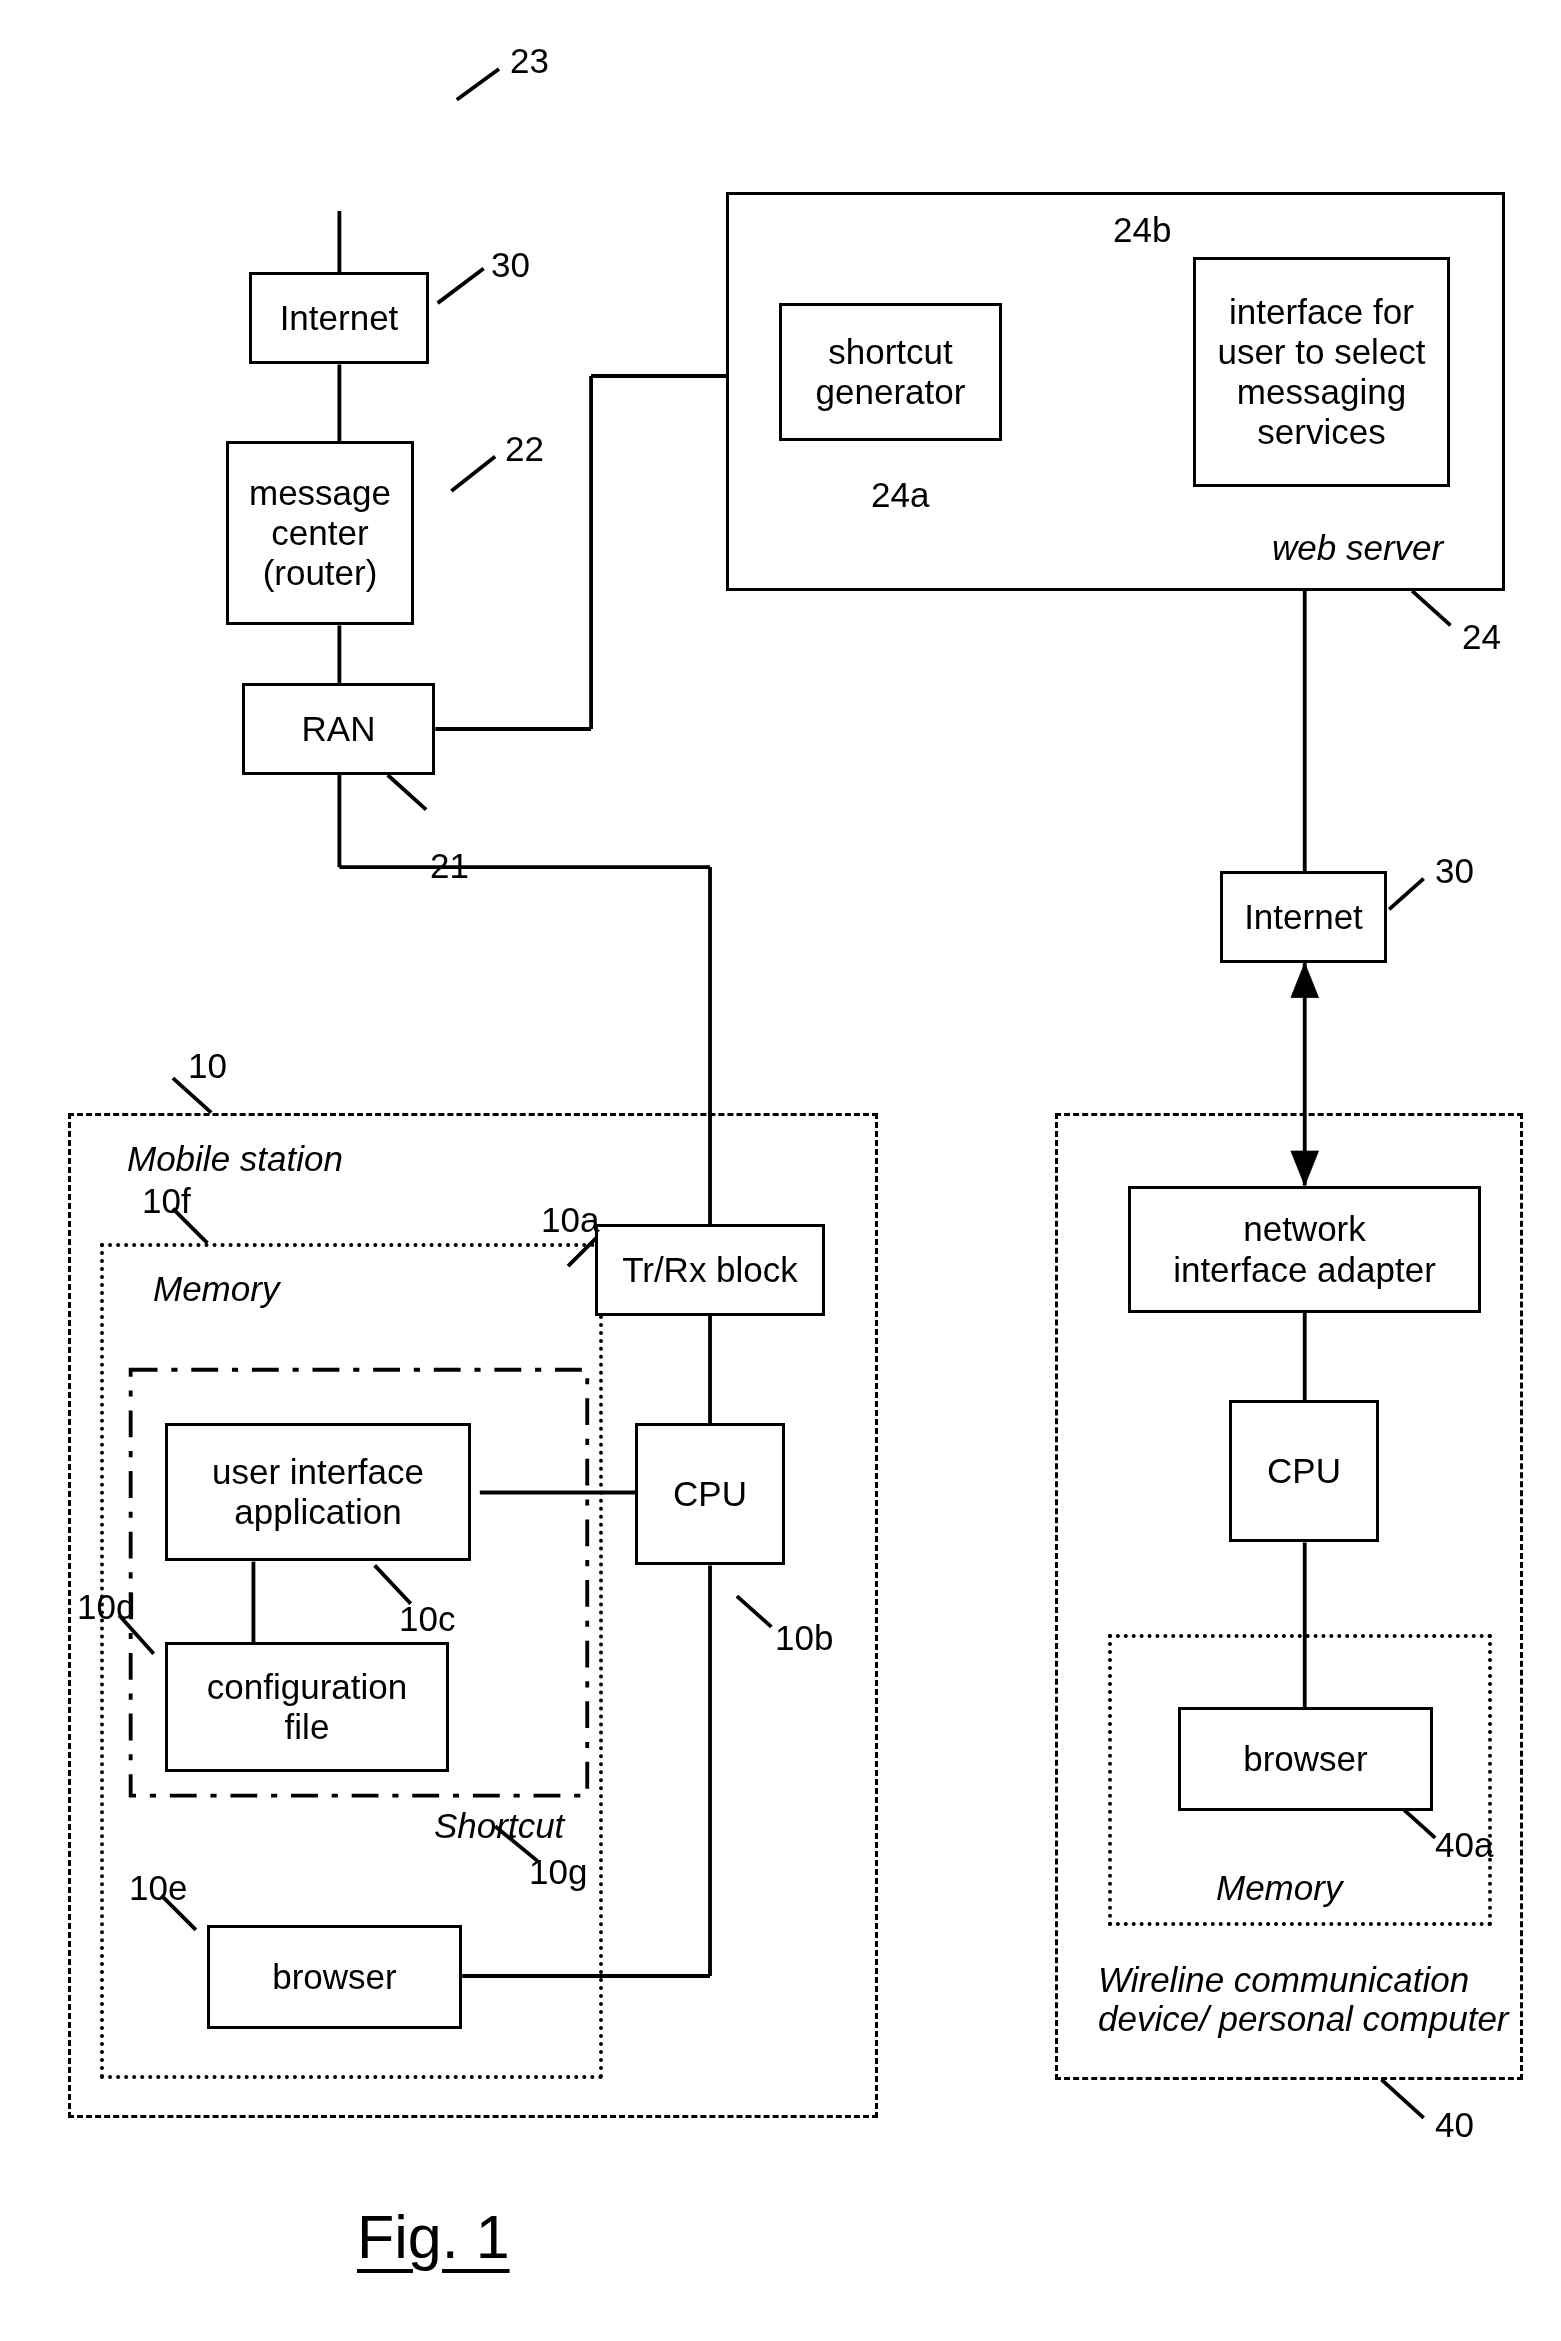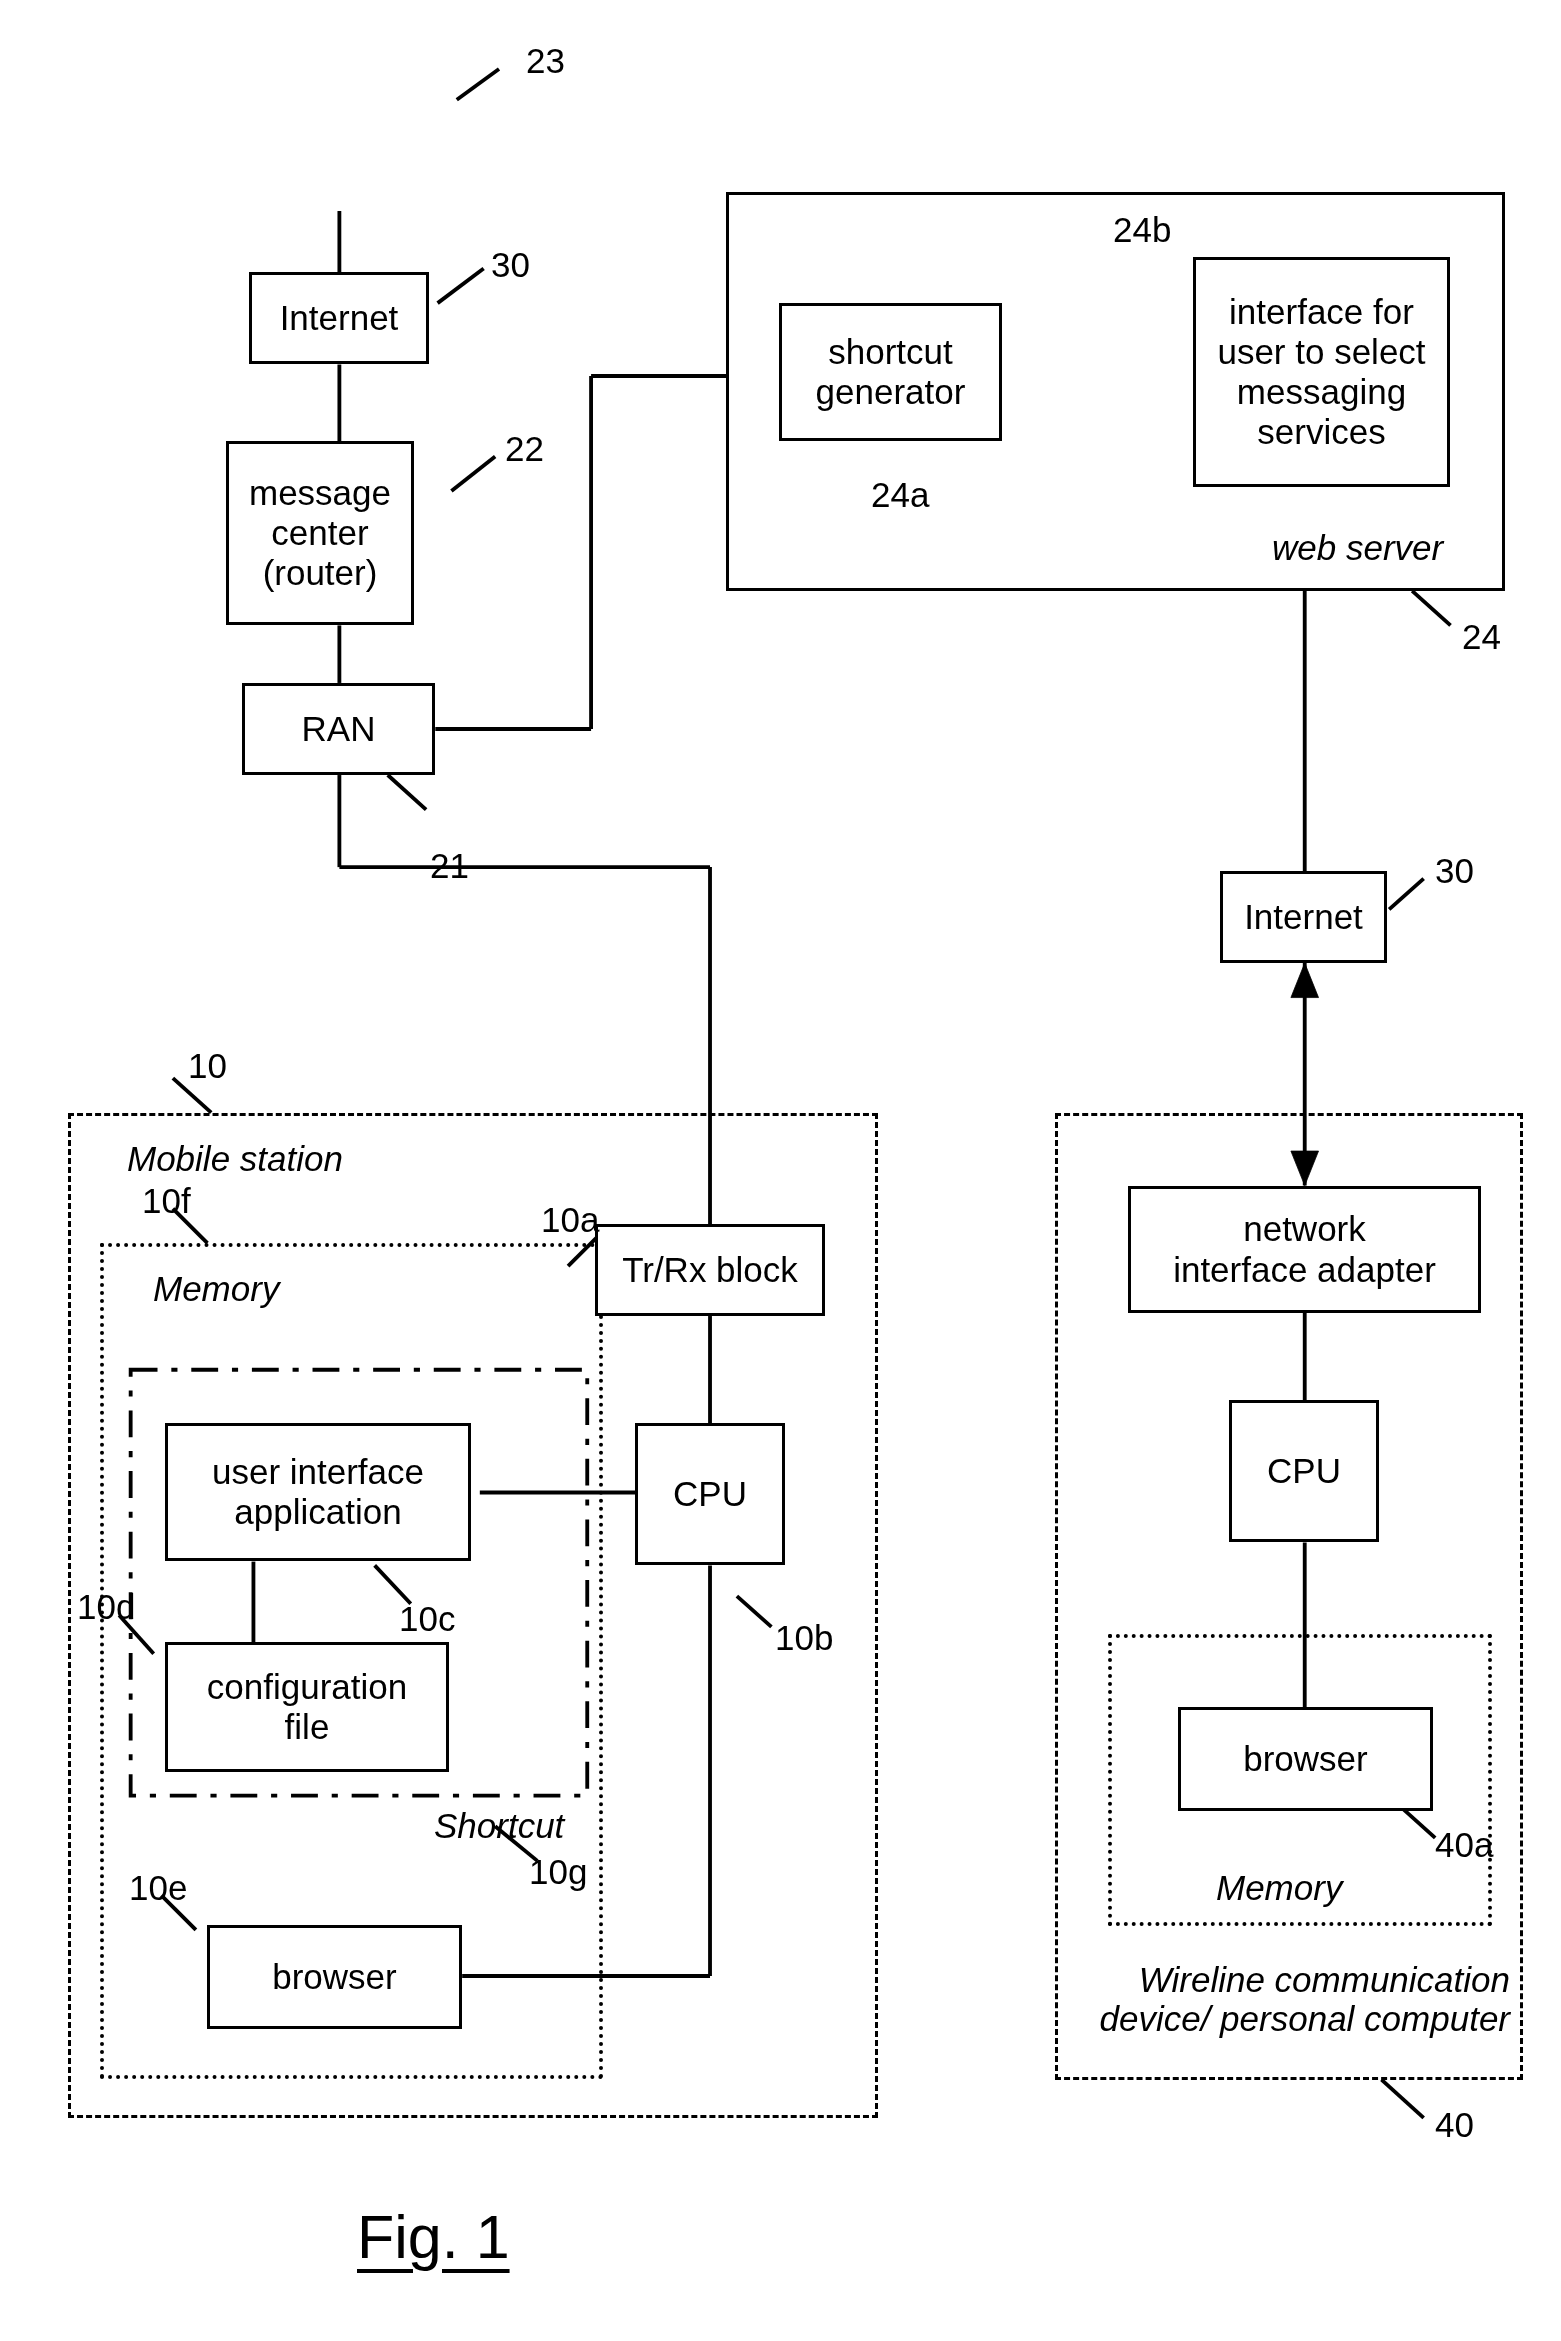--- a/index.html
+++ b/index.html
@@ -120,21 +120,21 @@
     <line x1="488" y1="2040" x2="535" y2="2090"></line>
     <line x1="155" y1="2105" x2="200" y2="2155"></line>
     <line x1="645" y1="2380" x2="700" y2="2425"></line>
     <line x1="210" y1="2470" x2="255" y2="2515"></line>
     <line x1="1820" y1="2350" x2="1870" y2="2395"></line>
     <line x1="1800" y1="2710" x2="1855" y2="2760"></line>
 
     <rect x="170" y="1785" width="595" height="555" stroke-dasharray="35 18 8 18"></rect>
   </svg>
 
-  <div class="label" style="left:510px; top:42px;margin-left:16px;">23</div>
+  <div class="label" style="left:510px; top:42px;">23</div>
 
   <div class="box" style="left:249px; top:272px; width:180px; height:92px;">
       <span>Internet</span>
     </div>
   <div class="label" style="left:491px; top:246px;">30</div>
 
   <div class="box" style="left:226px; top:441px; width:188px; height:184px;">
       <span>message<br>center<br>(router)</span>
     </div>
   <div class="label" style="left:505px; top:430px;">22</div>
@@ -193,21 +193,21 @@
       <span>configuration<br>file</span>
     </div>
   <div class="label" style="left:77px; top:1588px;">10d</div>
 
   <div class="box" style="left:207px; top:1925px; width:255px; height:104px;">
       <span>browser</span>
     </div>
   <div class="label" style="left:129px; top:1869px;">10e</div>
 
   <div class="dashed-box" style="left:1055px; top:1113px; width:468px; height:967px;"></div>
-  <div class="label italic" style="left:1076px; top:1961px; width:434px; text-align:right;">Wireline communication<br>device/ personal computer</div>
+  <div class="label italic" style="left:1098px; top:1961px; width:434px; text-align:left;">Wireline communication<br>device/ personal computer</div>
   <div class="label" style="left:1427px; top:2106px;margin-left:8px;">40</div>
 
   <div class="box" style="left:1128px; top:1186px; width:353px; height:127px;">
       <span>network<br>interface adapter</span>
     </div>
 
   <div class="box" style="left:1229px; top:1400px; width:150px; height:142px;">
       <span>CPU</span>
     </div>
 

